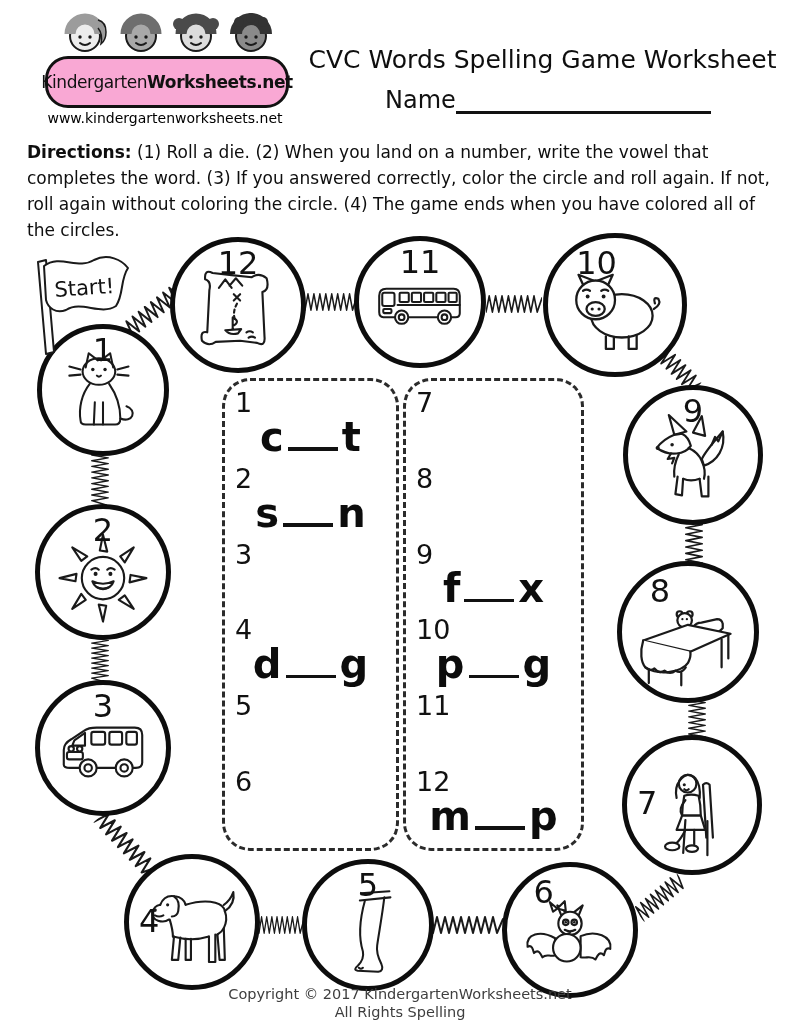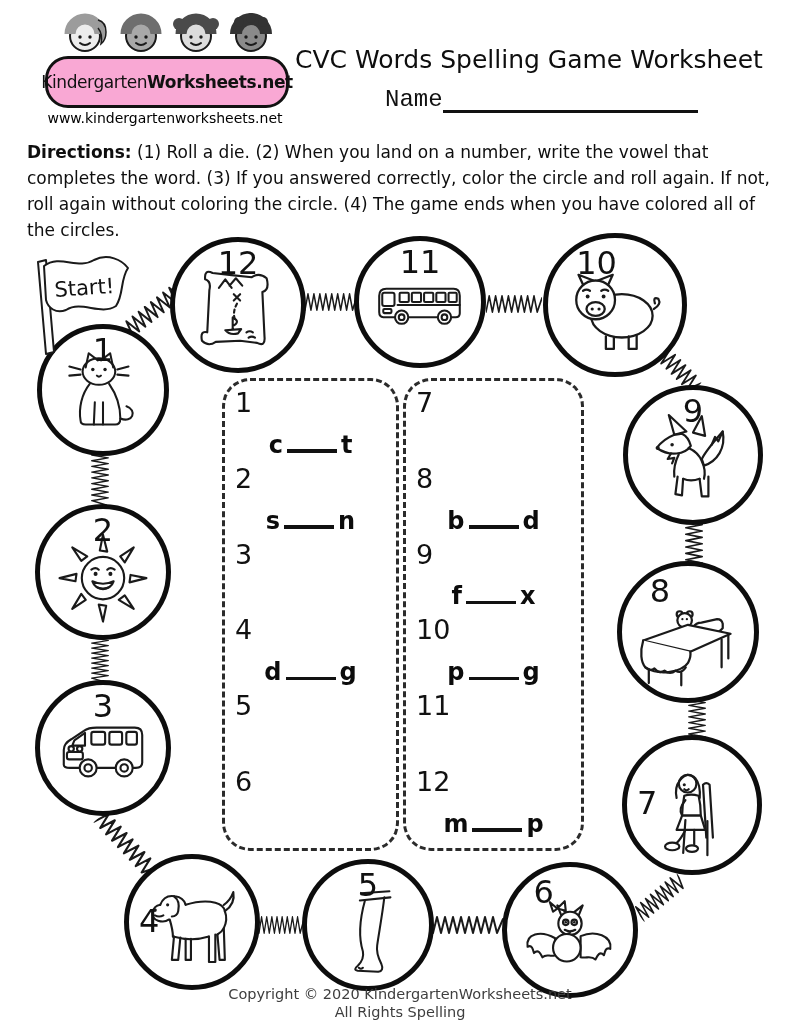--- a/index.html
+++ b/index.html
@@ -16,23 +16,23 @@
     position:absolute;left:5px;top:50px;width:238px;height:46px;z-index:2;
     border:3px solid #111;border-radius:23px;background:#f9a8d4;
     display:flex;align-items:center;justify-content:center;
     font-size:17px;letter-spacing:-0.4px;white-space:nowrap;
   }
   .logo-box .lt{font-weight:400;}
   .logo-box .bd{font-weight:bold;}
   .logo-url{position:absolute;left:0px;top:104px;width:250px;text-align:center;
     font-size:14px;color:#000000;}
   
-  .title{position:absolute;left:295px;top:28px;width:495px;
+  .title{position:absolute;left:295px;top:28px;width:495px;text-align:center;
     font-size:25px;font-weight:400;color:#0e0e0e;}
-  .name-row{position:absolute;left:385px;top:86px;font-size:24px;display:flex;align-items:flex-end;font-family:Liberation Mono, monospace;}
+  .name-row{position:absolute;left:385px;top:86px;font-size:24px;display:flex;align-items:flex-end;}
   .name-line{display:inline-block;width:255px;height:24px;border-bottom:3px solid #111;}
   
   .directions{position:absolute;left:27px;top:139px;width:748px;
     font-size:17px;line-height:26px;color:#0e0e0e;margin:0;z-index:0;}
   .directions b{font-weight:bold;}
   
   .spring{position:absolute;height:22px;z-index:1;}
   .spring svg{width:100%;height:100%;display:block;}
   .circle{
     position:absolute;border:5px solid #0d0d0d;border-radius:50%;background:#fff;z-index:2;
@@ -47,21 +47,21 @@
   
   .panel{
     position:absolute;border:3.5px dashed #2b2b2b;border-radius:28px;background:#fff;z-index:2;
     display:flex;flex-direction:column;padding:6px 0;box-sizing:border-box;
   }
   .panel-left{left:222px;top:378px;width:177px;height:473px;}
   .panel-right{left:403px;top:378px;width:181px;height:473px;}
   .wrow{flex:1;position:relative;}
   .wnum{position:absolute;left:10px;top:0px;font-size:27px;color:#111;}
   .word{position:absolute;left:0;right:0;bottom:6px;text-align:center;
-    font-size:24px;font-weight:bold;color:#0c0c0c;line-height:1;}
+    font-size:40px;font-weight:bold;color:#0c0c0c;line-height:1;}
   .gap{display:inline-block;width:50px;height:3.5px;background:#111;margin:0 4px;}
   
   .footer{position:absolute;left:0;top:985px;width:800px;text-align:center;z-index:4;
     font-size:14.5px;color:#3e3e3e;line-height:18px;}
   
   svg .st{stroke:#1a1a1a;stroke-width:2;fill:none;stroke-linecap:round;stroke-linejoin:round;}
   svg .stw{stroke:#1a1a1a;stroke-width:2;fill:#fff;stroke-linecap:round;stroke-linejoin:round;}
   svg .dot{fill:#1a1a1a;stroke:none;}
 </style>
 </head>
@@ -410,37 +410,36 @@
       <span class="wnum">6</span>
     </div>
   </div>
 
   <div class="panel panel-right">
     <div class="wrow">
       <span class="wnum">7</span>
     </div>
     <div class="wrow">
       <span class="wnum">8</span>
-      <div class="word"><span>b</span><span class="gap"></span><span>d</span></div>
     </div>
     <div class="wrow">
       <span class="wnum">9</span>
       <div class="word"><span>f</span><span class="gap"></span><span>x</span></div>
     </div>
     <div class="wrow">
       <span class="wnum">10</span>
       <div class="word"><span>p</span><span class="gap"></span><span>g</span></div>
     </div>
     <div class="wrow">
       <span class="wnum">11</span>
     </div>
     <div class="wrow">
       <span class="wnum">12</span>
       <div class="word"><span>m</span><span class="gap"></span><span>p</span></div>
     </div>
   </div>
 
   <div class="footer">
-    <div>Copyright © 2020 KindergartenWorksheets.net</div>
+    <div>Copyright © 2017 KindergartenWorksheets.net</div>
     <div>All Rights Spelling</div>
   </div>
 
 </div>
 
 </body></html>

